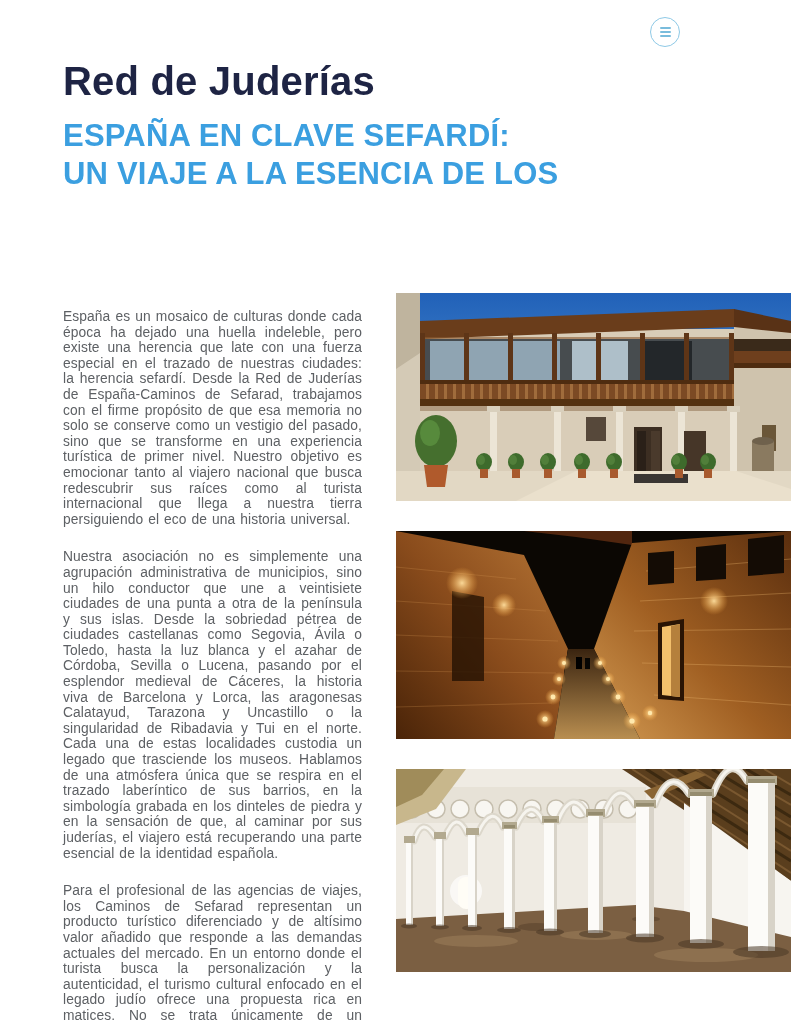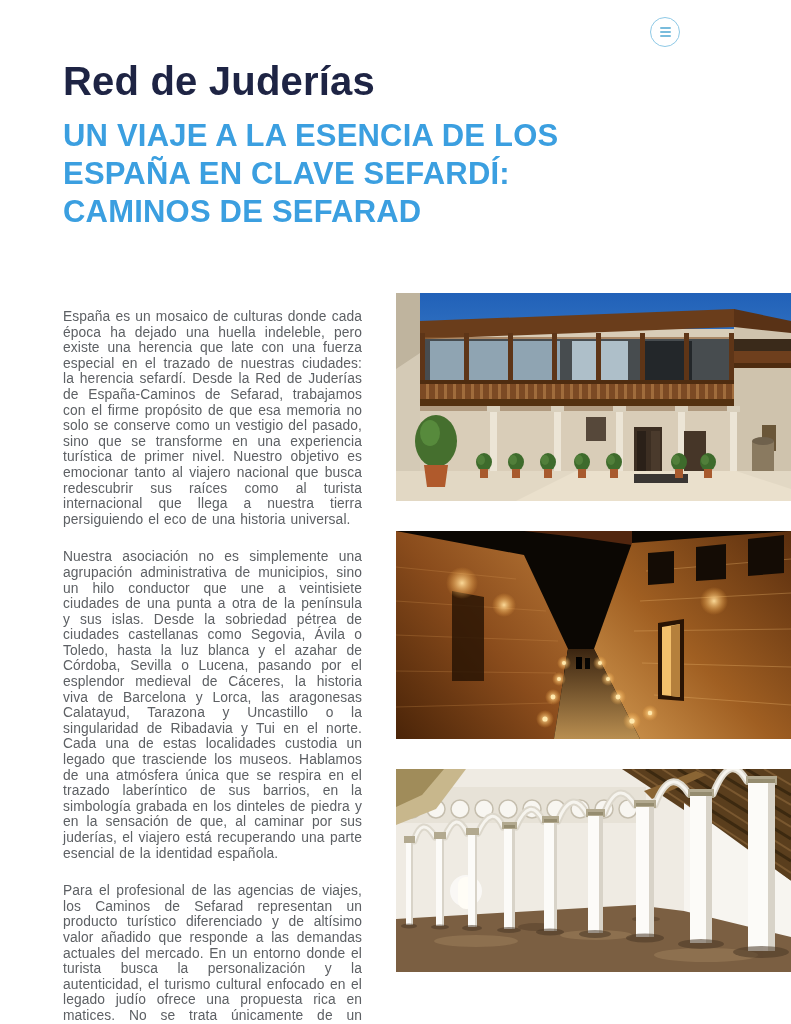--- a/index.html
+++ b/index.html
@@ -58,23 +58,22 @@
     <span class="menu-icon">
       <i></i>
         <i></i>
         <i></i>
     </span>
   </button>
 
   <header class="header">
     <h1 class="title">Red de Juderías</h1>
     <h2 class="subtitle">
+      <span>ESPAÑA EN CLAVE SEFARDÍ:</span>
       <span>UN VIAJE A LA ESENCIA DE LOS</span>
-      <span>ESPAÑA EN CLAVE SEFARDÍ:</span>
-      <span>CAMINOS DE SEFARAD</span>
     </h2>
   </header>
 
   <main class="content">
     <div class="text-col">
       <p>España es un mosaico de culturas donde cada época ha dejado una huella indeleble, pero existe una herencia que late con una fuerza especial en el trazado de nuestras ciudades: la herencia sefardí. Desde la Red de Juderías de España-Caminos de Sefarad, trabajamos con el firme propósito de que esa memoria no solo se conserve como un vestigio del pasado, sino que se transforme en una experiencia turística de primer nivel. Nuestro objetivo es emocionar tanto al viajero nacional que busca redescubrir sus raíces como al turista internacional que llega a nuestra tierra persiguiendo el eco de una historia universal.</p>
       <p>Nuestra asociación no es simplemente una agrupación administrativa de municipios, sino un hilo conductor que une a veintisiete ciudades de una punta a otra de la península y sus islas. Desde la sobriedad pétrea de ciudades castellanas como Segovia, Ávila o Toledo, hasta la luz blanca y el azahar de Córdoba, Sevilla o Lucena, pasando por el esplendor medieval de Cáceres, la historia viva de Barcelona y Lorca, las aragonesas Calatayud, Tarazona y Uncastillo o la singularidad de Ribadavia y Tui en el norte. Cada una de estas localidades custodia un legado que trasciende los museos. Hablamos de una atmósfera única que se respira en el trazado laberíntico de sus barrios, en la simbología grabada en los dinteles de piedra y en la sensación de que, al caminar por sus juderías, el viajero está recuperando una parte esencial de la identidad española.</p>
       <p>Para el profesional de las agencias de viajes, los Caminos de Sefarad representan un producto turístico diferenciado y de altísimo valor añadido que responde a las demandas actuales del mercado. En un entorno donde el turista busca la personalización y la autenticidad, el turismo cultural enfocado en el legado judío ofrece una propuesta rica en matices. No se trata únicamente de un recorrido monumental, sino</p>
     </div>
 

